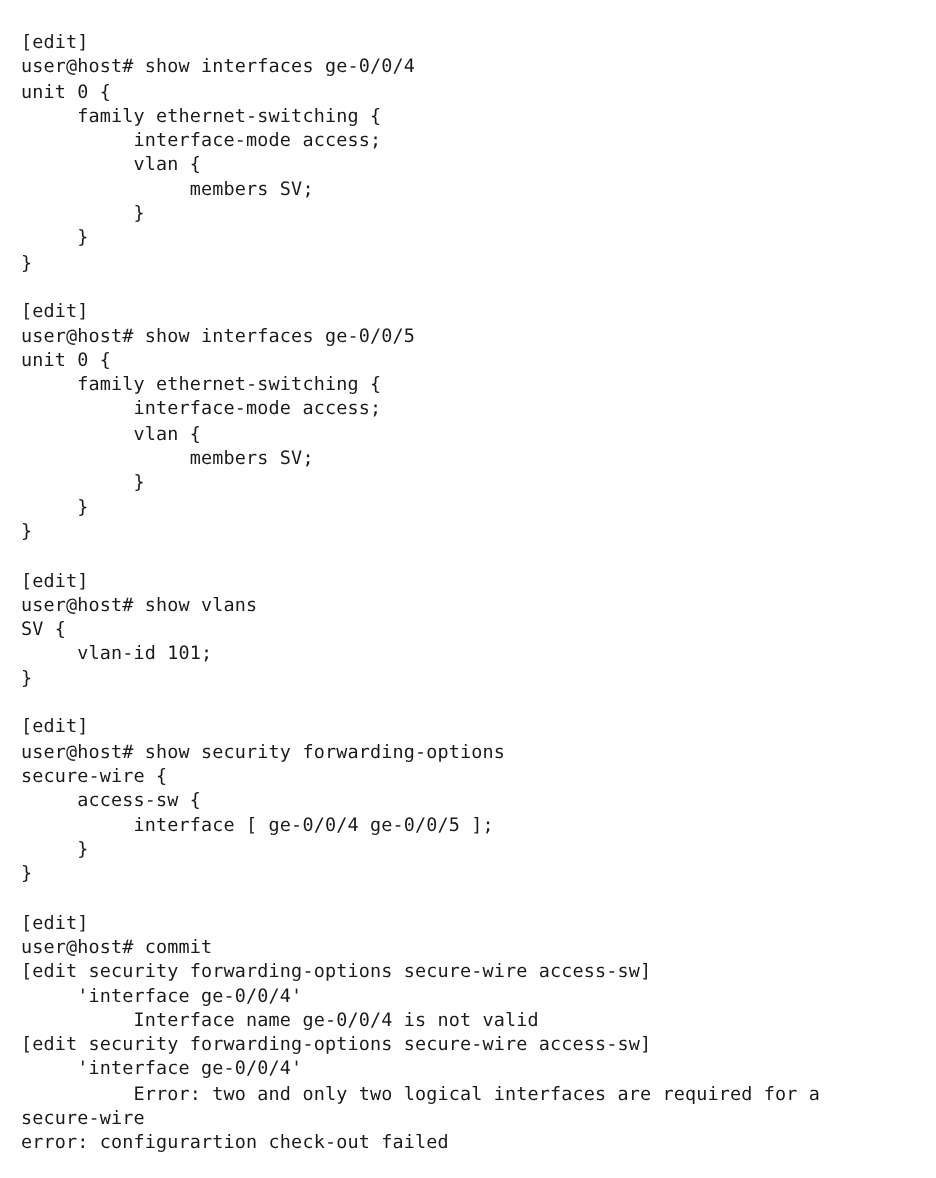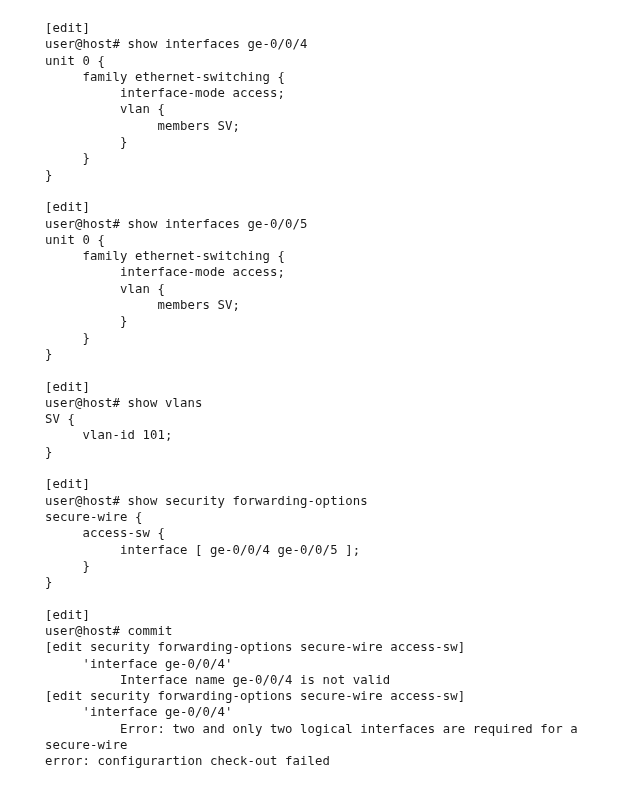--- a/index.html
+++ b/index.html
@@ -18,21 +18,20 @@
     height: 785px;
     padding: 20px 14px 10px 14px;
     background: #ffffff;
     color: #1a1a1a;
     font-family: "DejaVu Sans Mono", "Liberation Mono", monospace;
     font-size: 12.3px;
     line-height: 16.3px;
     white-space: pre;
     overflow: hidden;
     letter-spacing: 0.1px;
-    margin-left: 31px;
   }
   .line {
     white-space: pre;
     min-height: 16.3px;
   }
   .blank {
     height: 16.3px;
   }
 </style>
 </head>

